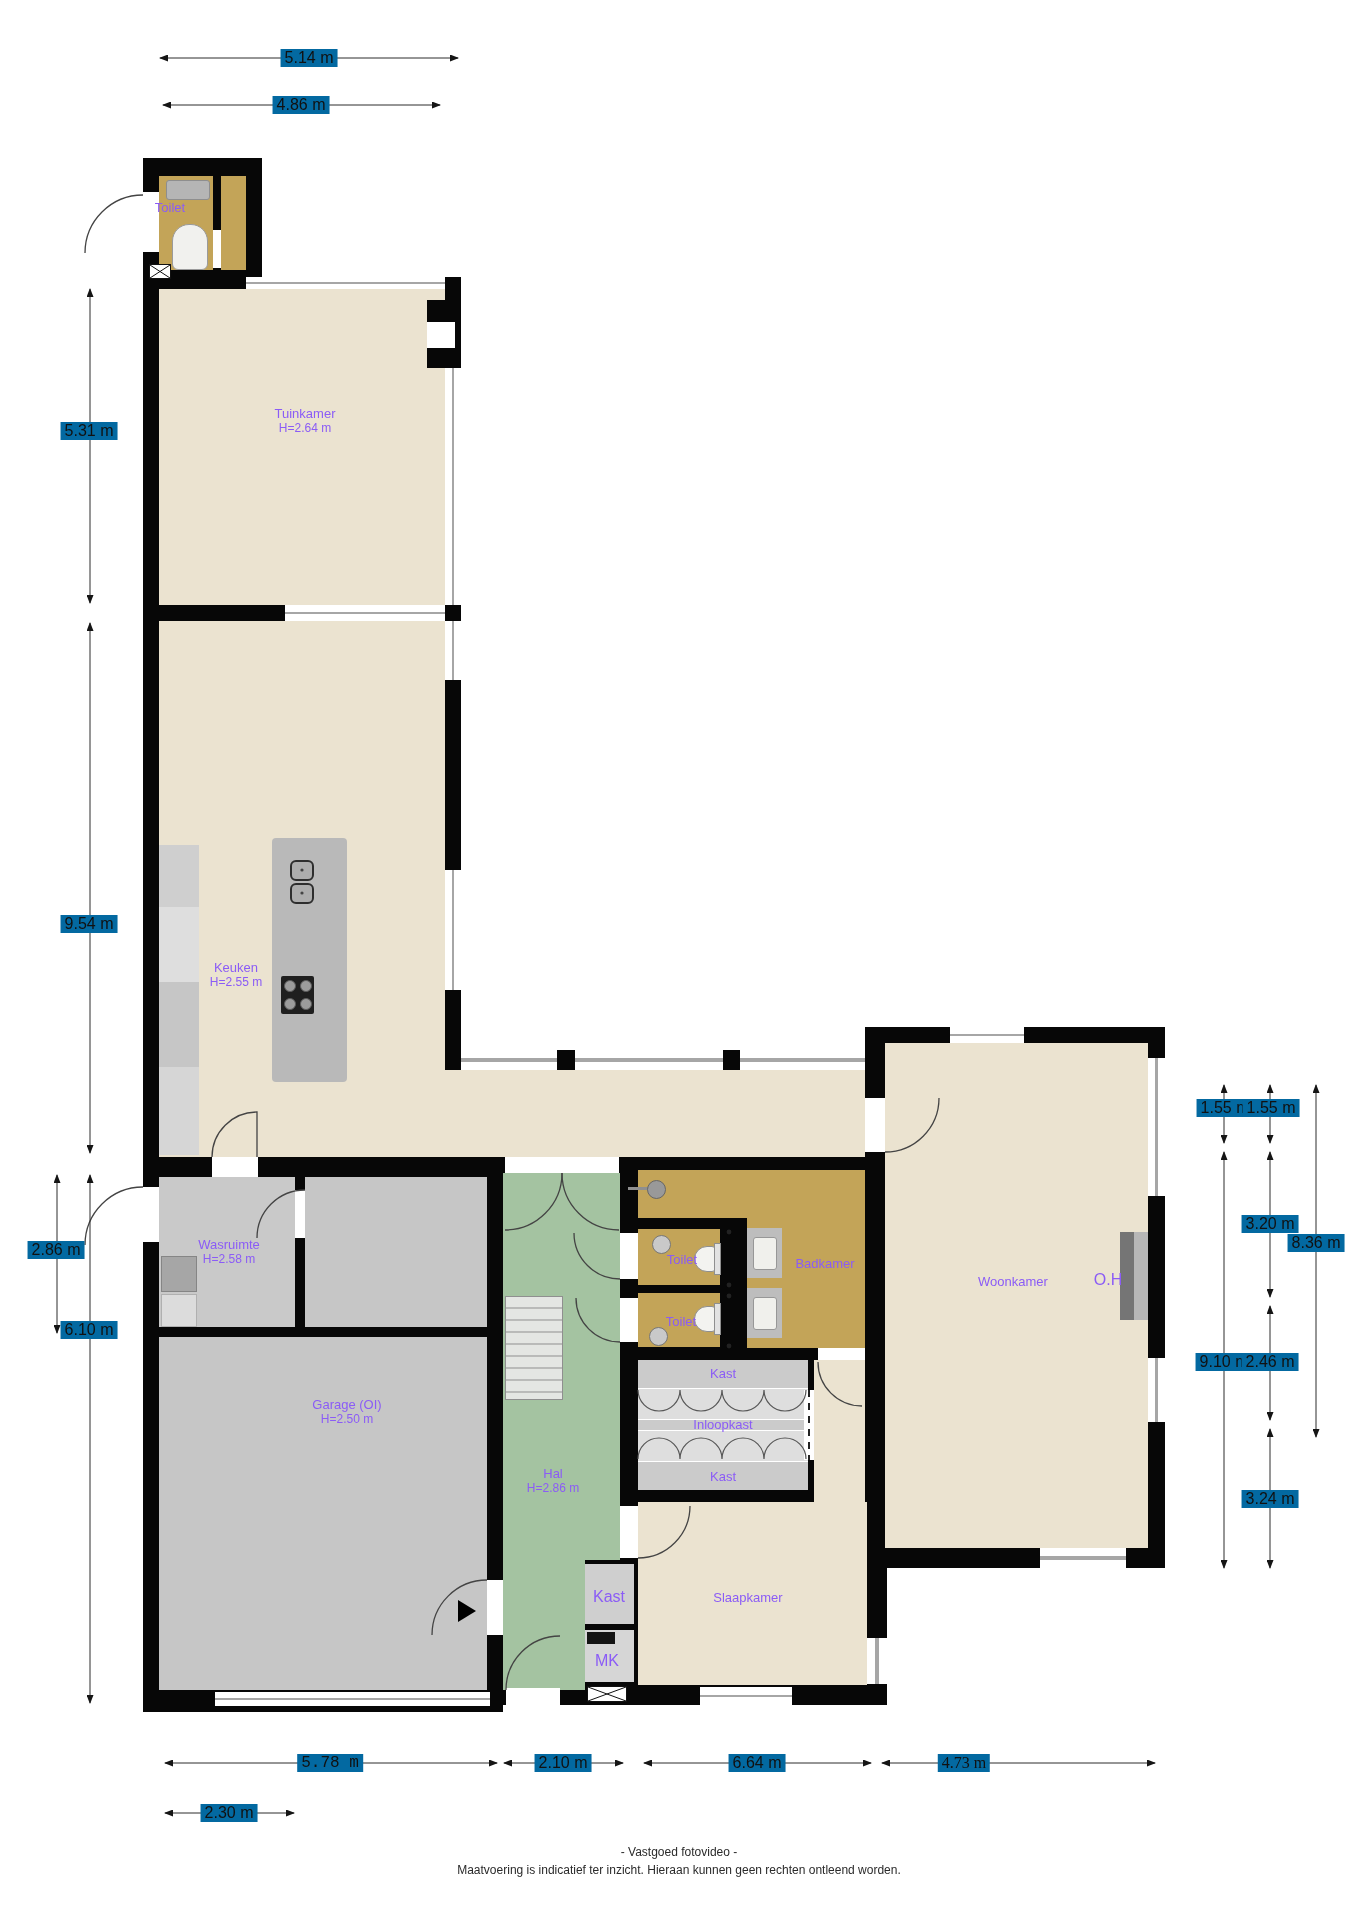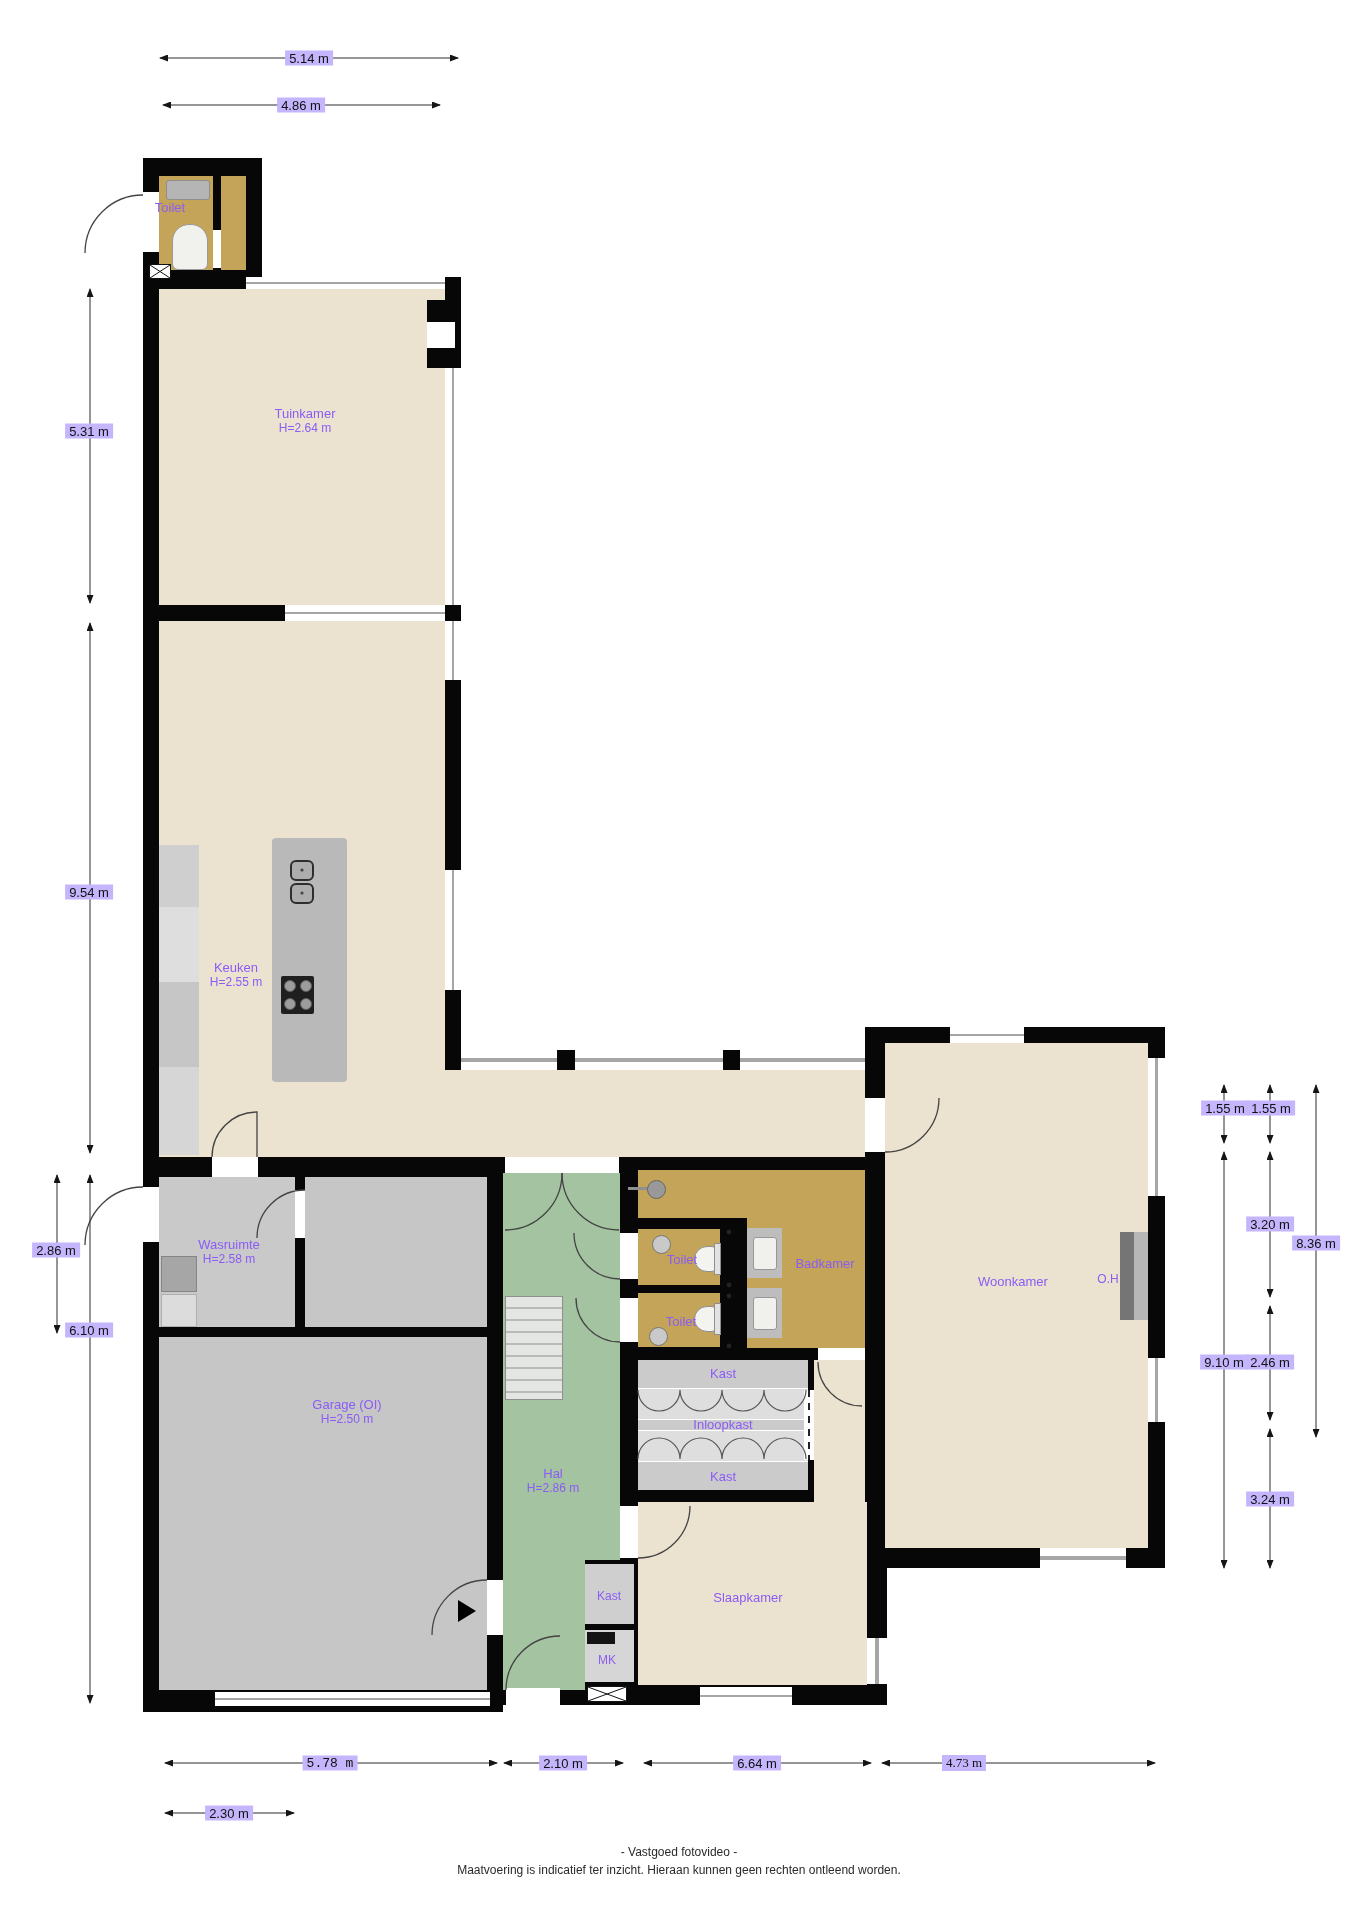--- a/index.html
+++ b/index.html
@@ -7,22 +7,22 @@
   .blk{position:absolute;background:#070707;}
   .rm{position:absolute;}
   .cream{background:#EBE3D0;}
   .gold{background:#C3A458;}
   .green{background:#A4C3A1;}
   .white{background:#ffffff;}
   .winH{position:absolute;background:linear-gradient(to bottom,#fff 0%,#fff 42%,#a6a6a6 42%,#a6a6a6 58%,#fff 58%,#fff 100%);}
   .winV{position:absolute;background:linear-gradient(to right,#fff 0%,#fff 42%,#a6a6a6 42%,#a6a6a6 58%,#fff 58%,#fff 100%);}
   .lbl{position:absolute;transform:translate(-50%,-50%);text-align:center;color:#8b5cf6;font-size:13px;line-height:15px;white-space:nowrap;}
   .lbl .sub{font-size:12px;}
-  .sm{font-size:12px;}
-  .dim{position:absolute;transform:translate(-50%,-50%);background:#c4b5fd;padding:0 4px;font-size:13px;color:#111;white-space:nowrap;}
+  .sm{font-size:16px;}
+  .dim{position:absolute;transform:translate(-50%,-50%);background:#0369a1;padding:0 4px;font-size:16px;color:#111;white-space:nowrap;}
   .fix{position:absolute;box-sizing:border-box;}
   svg.ov{position:absolute;left:0;top:0;pointer-events:none;}
   .tri{position:absolute;width:0;height:0;border-top:11px solid transparent;border-bottom:11px solid transparent;border-left:18px solid #000;}
   .foot{position:absolute;transform:translateX(-50%);font-size:12px;color:#2a2a2a;white-space:nowrap;text-align:center;}
 </style>
 </head>
 <body>
 
 <div id="plan">
 
@@ -240,21 +240,21 @@
   <div class="lbl" style="left:723px;top:1373px;"><span>Kast</span></div>
   <div class="lbl" style="left:723px;top:1424px;"><span>Inloopkast</span></div>
   <div class="lbl" style="left:723px;top:1476px;"><span>Kast</span></div>
   <div class="lbl" style="left:748px;top:1597px;"><span>Slaapkamer</span></div>
   <div class="lbl sm" style="left:609px;top:1596px;"><span>Kast</span></div>
   <div class="lbl sm" style="left:607px;top:1660px;"><span>MK</span></div>
 
   <div class="dim" style="left:309px;top:58px;">5.14 m</div>
   <div class="dim" style="left:301px;top:105px;">4.86 m</div>
   <div class="dim" style="left:89px;top:431px;">5.31 m</div>
-  <div class="dim" style="left:89px;top:892px;">9.54 m</div>
+  <div class="dim" style="left:89px;top:924px;">9.54 m</div>
   <div class="dim" style="left:56px;top:1250px;">2.86 m</div>
   <div class="dim" style="left:89px;top:1330px;">6.10 m</div>
   <div class="dim" style="left:1225px;top:1108px;">1.55 m</div>
   <div class="dim" style="left:1271px;top:1108px;">1.55 m</div>
   <div class="dim" style="left:1270px;top:1224px;">3.20 m</div>
   <div class="dim" style="left:1316px;top:1243px;">8.36 m</div>
   <div class="dim" style="left:1224px;top:1362px;">9.10 m</div>
   <div class="dim" style="left:1270px;top:1362px;">2.46 m</div>
   <div class="dim" style="left:1270px;top:1499px;">3.24 m</div>
   <div class="dim" style="left:330px;top:1763px;font-family:Liberation Mono, monospace;">5.78 m</div>

